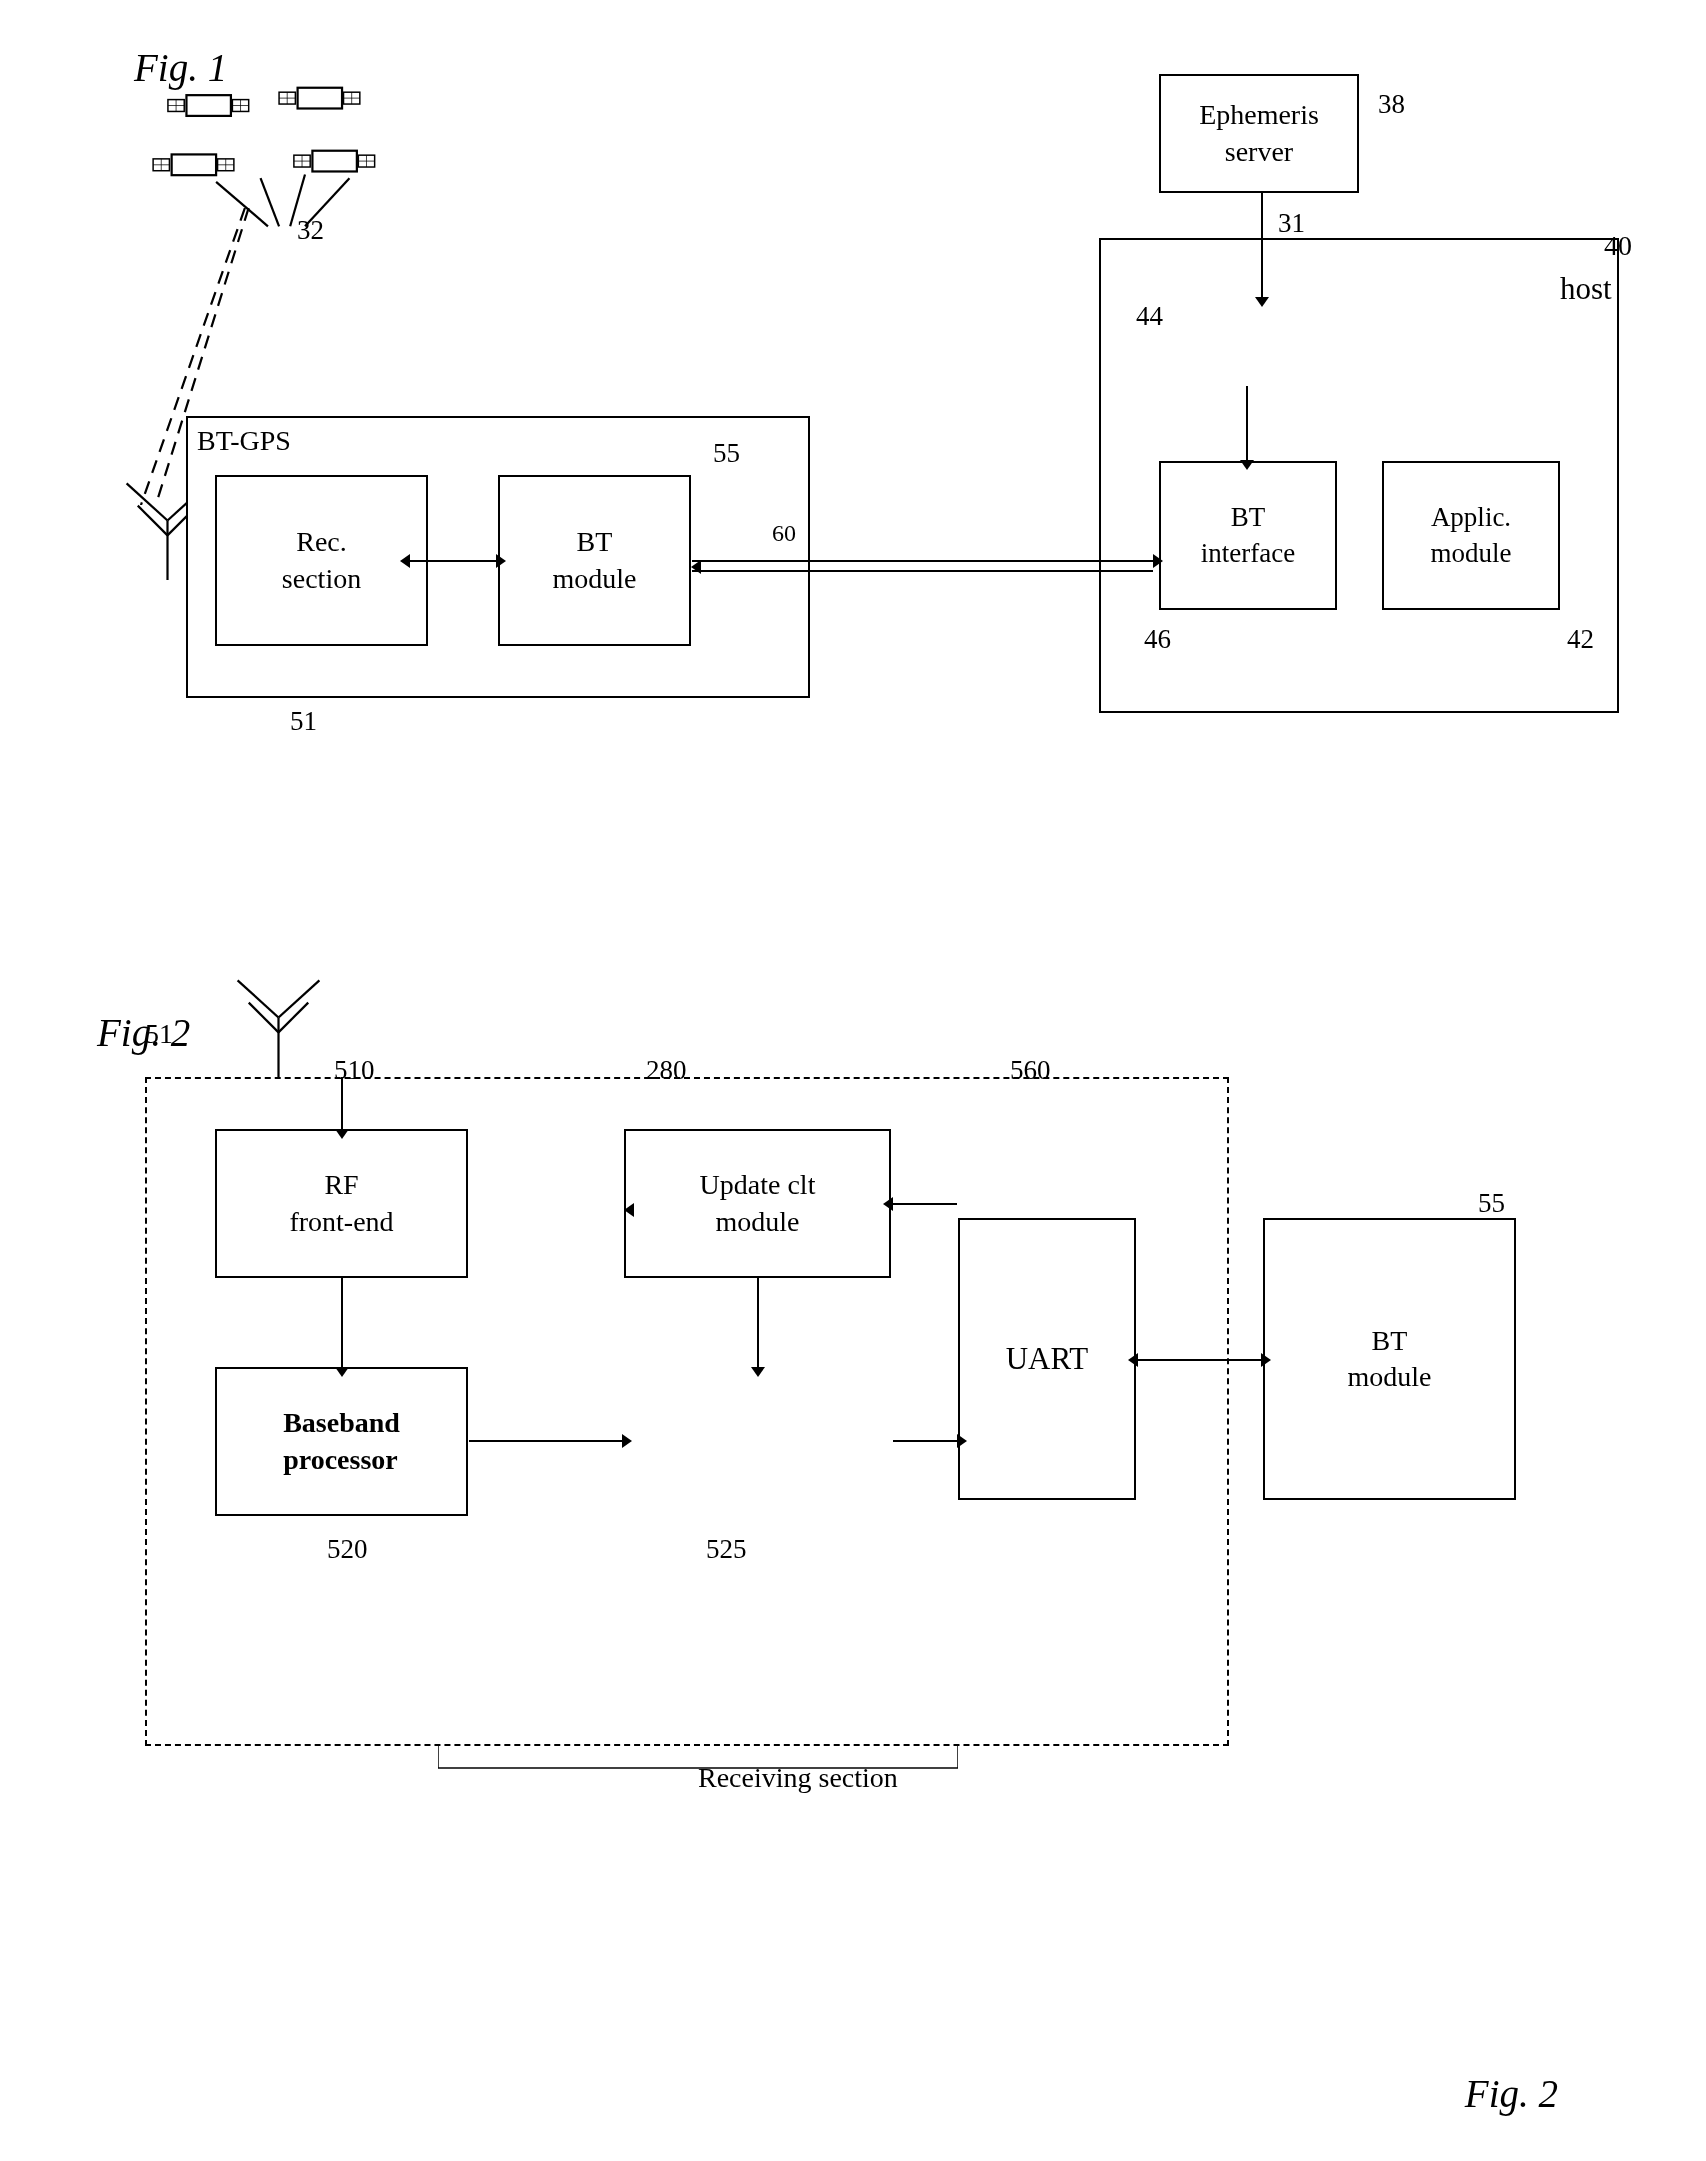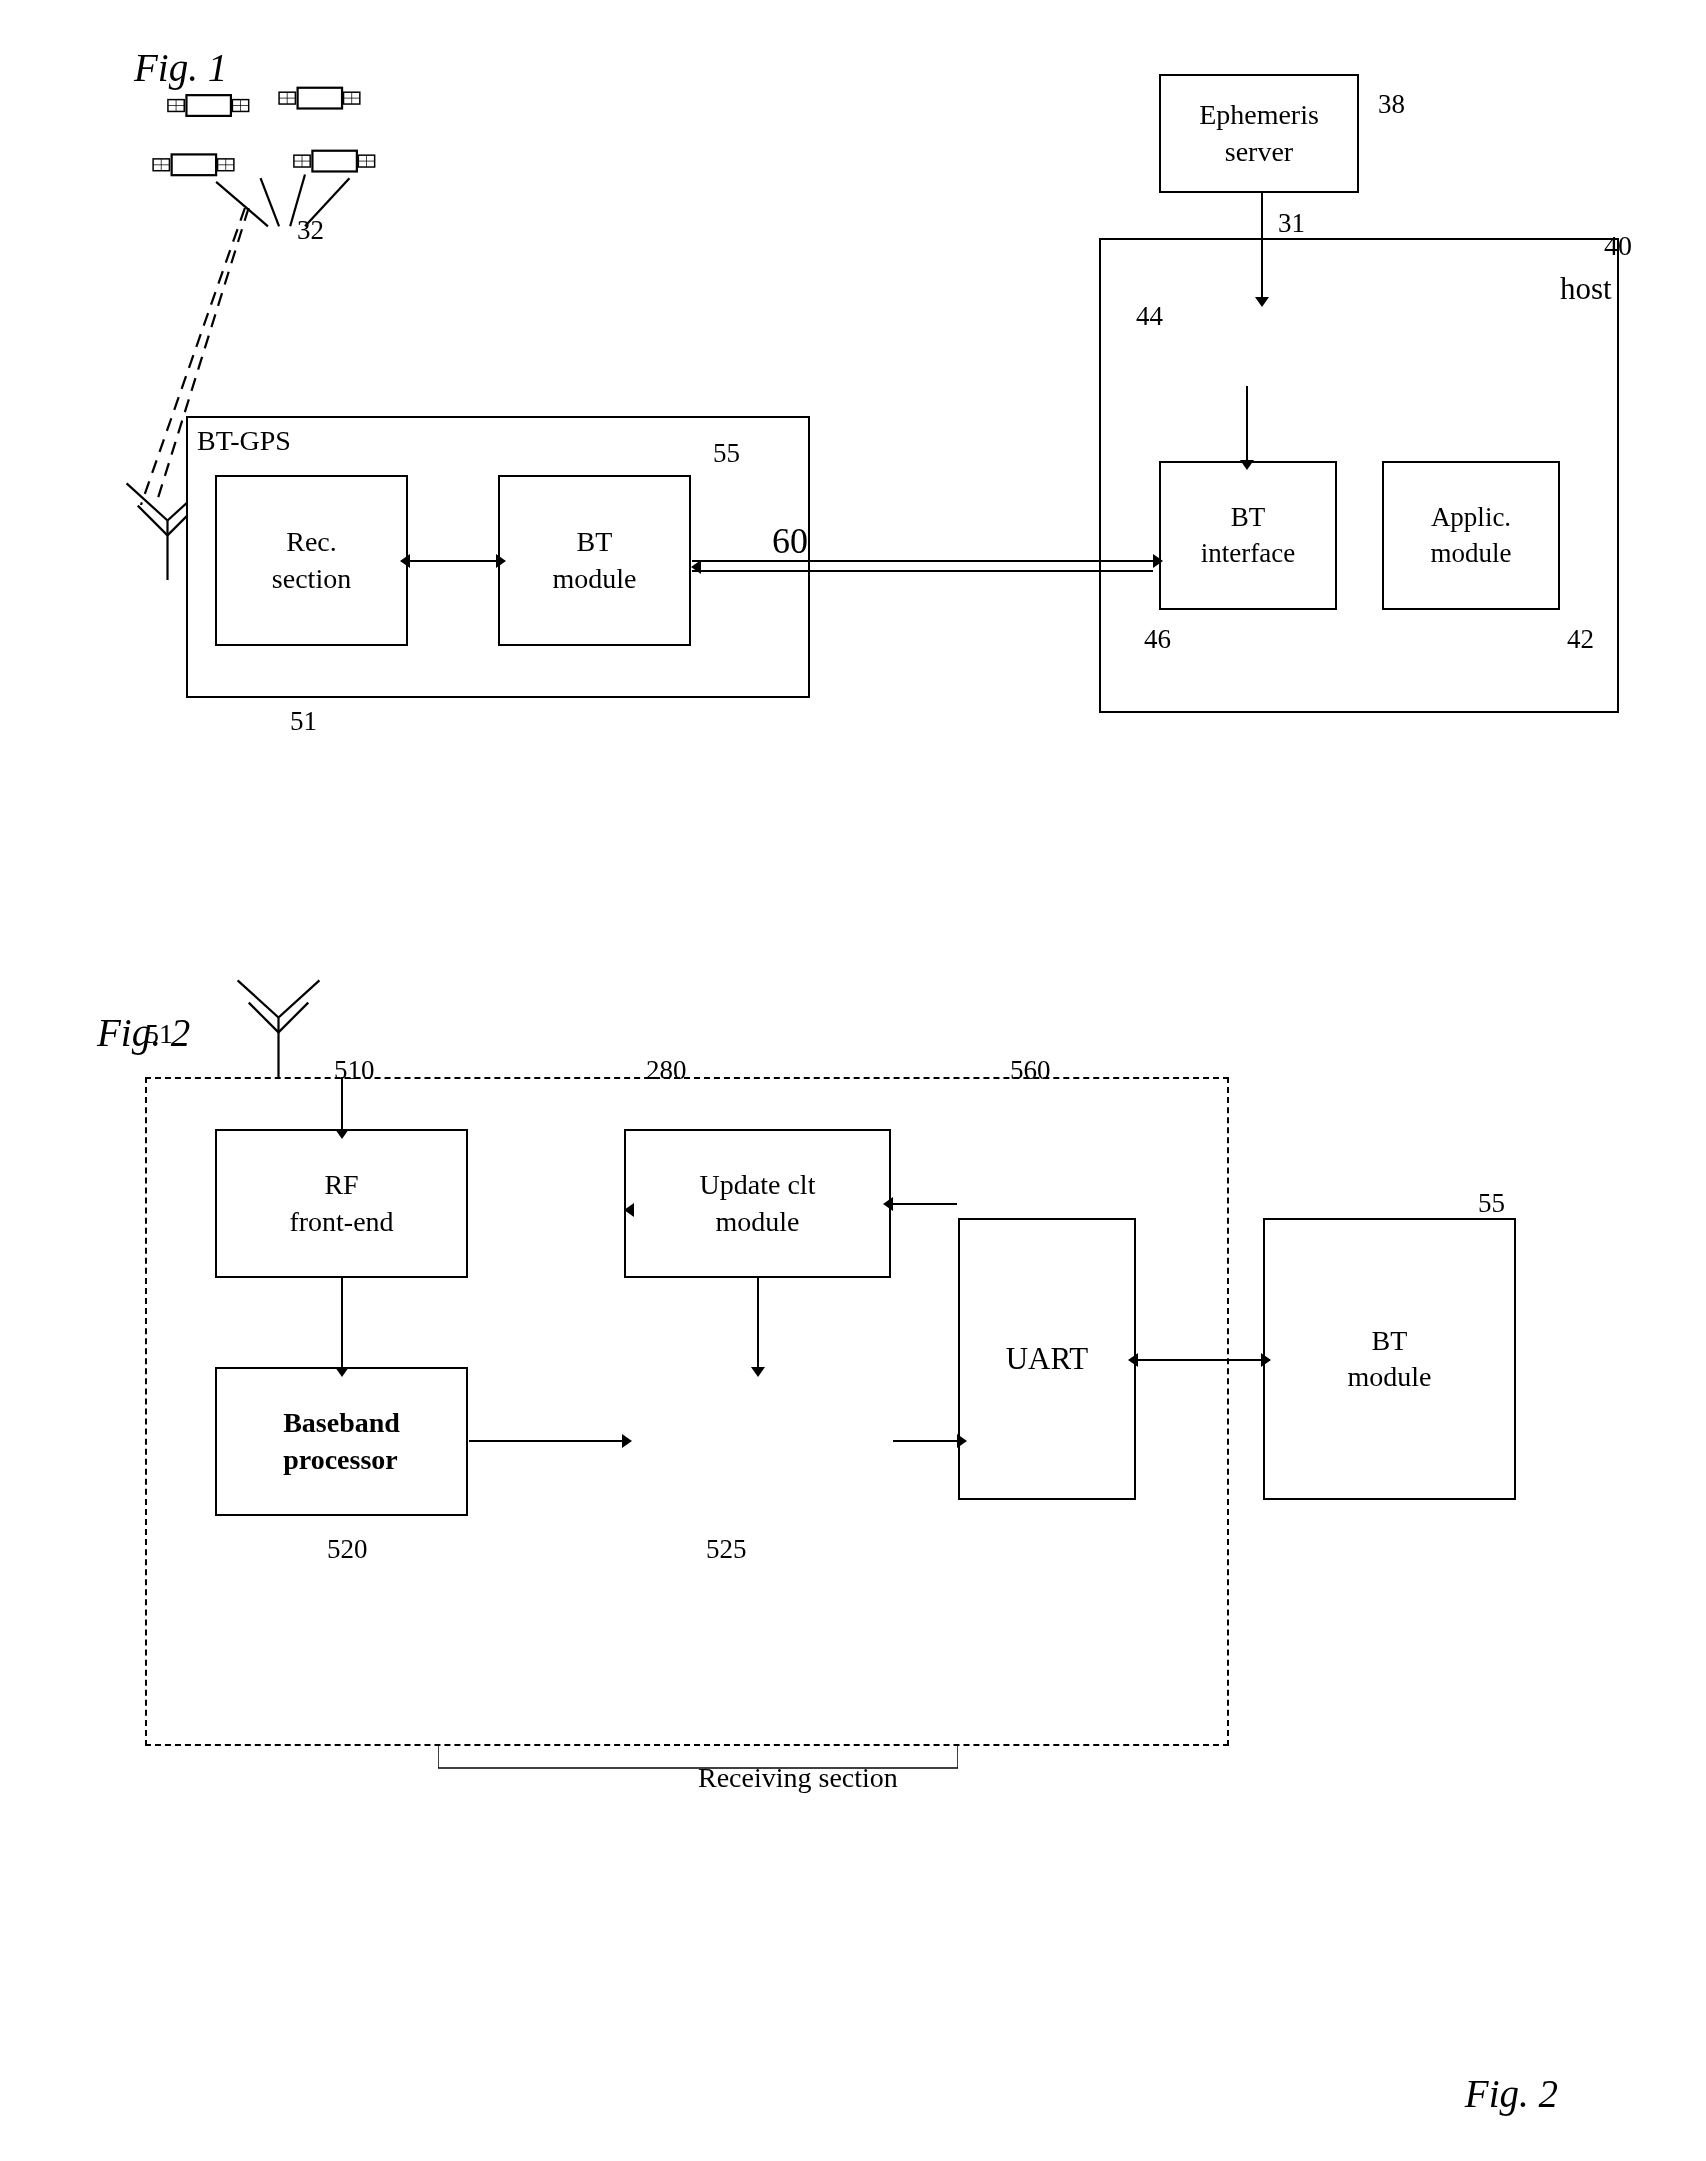--- a/index.html
+++ b/index.html
@@ -232,36 +232,36 @@
   <div class="line-v arrow-down" style="top:193px; left:1261px; height:104px;"></div>
   <div class="ref" style="top:208px; left:1278px;">31</div>
 
   <div class="line-v arrow-down" style="top:386px; left:1246px; height:74px;"></div>
 
   <div class="box" style="top:416px; left:186px; width:624px; height:282px;">
   </div>
   <div class="diagram-text" style="top:423px; left:197px; font-size:28px;">BT-GPS</div>
   <div class="ref" style="top:706px; left:290px;">51</div>
 
-  <div class="box" style="top:475px; left:215px; width:193px; height:171px; font-size:28px;">
+  <div class="box" style="top:475px; left:215px; width:213px; height:171px; font-size:28px;">
     <span style="white-space:pre-line;text-align:center;">Rec.
 section</span>
   </div>
 
   <div class="box" style="top:475px; left:498px; width:193px; height:171px; font-size:28px;">
     <span style="white-space:pre-line;text-align:center;">BT
 module</span>
   </div>
 
   <div class="line-h arrow-both" style="top:560px; left:410px; width:86px;"></div>
 
   <div class="ref" style="top:438px; left:713px;">55</div>
 
   <div class="line-h arrow-right" style="top:560px; left:692px; width:461px;"></div>
-  <div class="ref" style="top:520px; left:772px; font-size:36px;">60</div>
+  <div class="ref" style="top:520px; left:772px; font-size:24px;">60</div>
 
   <div style="position:absolute; top:570px; left:692px; width:461px; height:2.2px; background:#000;"></div>
   <div style="position:absolute; top:560px; left:691px; width:0; height:0;
               border-right:10.4px solid #000; border-top:7.4px solid transparent; border-bottom:7.4px solid transparent;"></div>
 
   <div class="line-v" style="top:579px; left:227px; height:0px;"></div>
 
   <div class="fig-label" style="position:absolute; bottom:45px; right:149px; font-size:39px;">Fig. 2</div>
 
   <div class="fig-label" style="position:absolute; top:1010px; left:97px; font-size:39px;">Fig. 2</div>

